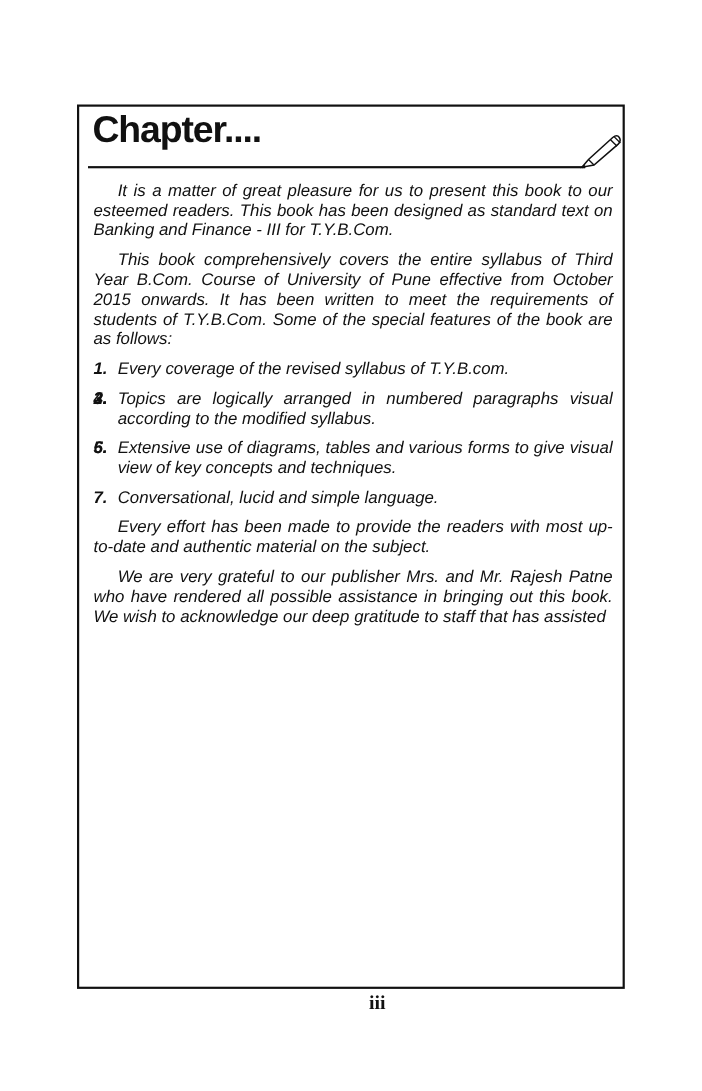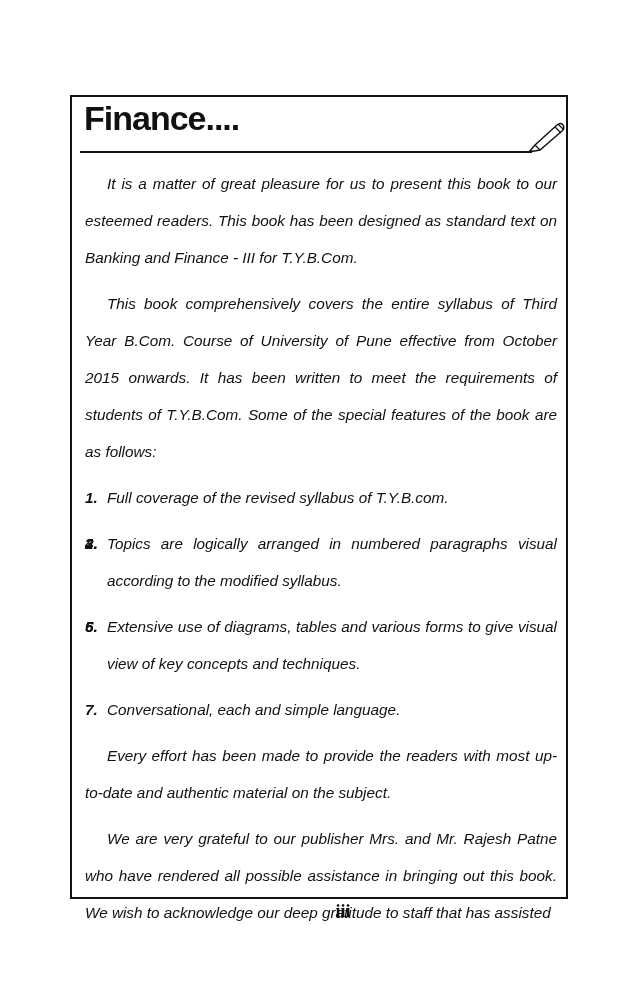--- a/index.html
+++ b/index.html
@@ -14,57 +14,57 @@
     font-size: 34px; letter-spacing: -1px; color: #111; margin: 0;
   }
   .rule {
     position: absolute; left: 8px; top: 54px; width: 452px; height: 0;
     border-top: 2px solid #111;
   }
   .pen { position: absolute; left: 455px; top: 22px; width: 40px; height: 36px; }
   .body {
     position: absolute; left: 13px; top: 68px; width: 472px;
     font-family: "Liberation Sans", sans-serif; font-style: italic;
-    font-size: 15.3px; line-height: 37px; color: #111;
+    font-size: 15.3px; line-height: 18px; color: #111;
     text-align: justify;
   }
   .para { margin: 0 0 9px 0; text-indent: 22px; }
   .list { margin: 0 0 9px 0; padding: 0; list-style: none; }
   .list li { position: relative; padding-left: 22px; margin: 0 0 9px 0; }
   .num { position: absolute; left: 0; top: 0; font-weight: bold; font-style: italic; }
   .last { margin-bottom: 0; }
   .page-num {
     position: absolute; left: 0; width: 638px; top: 901px; text-align: center;
     font-family: "Liberation Serif", serif; font-weight: bold; font-size: 18px; color: #111; padding-left: 24px;
   }
 </style>
 </head>
 <body>
 
 <div class="frame">
-  <h1 class="title">Finance....</h1>
+  <h1 class="title">Chapter....</h1>
   <svg class="pen" viewBox="0 0 40 36">
     <path d="M2 33 L8 26 L30 6 Q34 3 36 6 Q38 9 35 12 L13 31 Z" fill="none" stroke="#111" stroke-width="1.4"></path>
     <path d="M28 8 L34 14" stroke="#111" stroke-width="1.2"></path>
     <path d="M31 5 L37 11" stroke="#111" stroke-width="1.2"></path>
     <path d="M8 26 L13 31" stroke="#111" stroke-width="1.2"></path>
     <path d="M2 33 L5 32" stroke="#111" stroke-width="2"></path>
   </svg>
   <div class="rule"></div>
 
   <div class="body">
     <p class="para">It is a matter of great pleasure for us to present this book to our esteemed readers. This book has been designed as standard text on Banking and Finance - III for T.Y.B.Com.</p>
     <p class="para">This book comprehensively covers the entire syllabus of Third Year B.Com. Course of University of Pune effective from October 2015 onwards. It has been written to meet the requirements of students of T.Y.B.Com. Some of the special features of the book are as follows:</p>
     <ul class="list">
-      <li><span class="num">1.</span><span>Full coverage of the revised syllabus of T.Y.B.com.</span></li>
+      <li><span class="num">1.</span><span>Every coverage of the revised syllabus of T.Y.B.com.</span></li>
       <li><span class="num">2.</span></li>
       <li><span class="num">3.</span></li>
       <li><span class="num">4.</span><span>Topics are logically arranged in numbered paragraphs visual according to the modified syllabus.</span></li>
       <li><span class="num">5.</span></li>
       <li><span class="num">6.</span><span>Extensive use of diagrams, tables and various forms to give visual view of key concepts and techniques.</span></li>
-      <li><span class="num">7.</span><span>Conversational, each and simple language.</span></li>
+      <li><span class="num">7.</span><span>Conversational, lucid and simple language.</span></li>
     </ul>
     <p class="para">Every effort has been made to provide the readers with most up-to-date and authentic material on the subject.</p>
     <p class="para last">We are very grateful to our publisher Mrs. and Mr. Rajesh Patne who have rendered all possible assistance in bringing out this book. We wish to acknowledge our deep gratitude to staff that has assisted</p>
   </div>
 </div>
 
 <div class="page-num">iii</div>
 
 </body></html>

